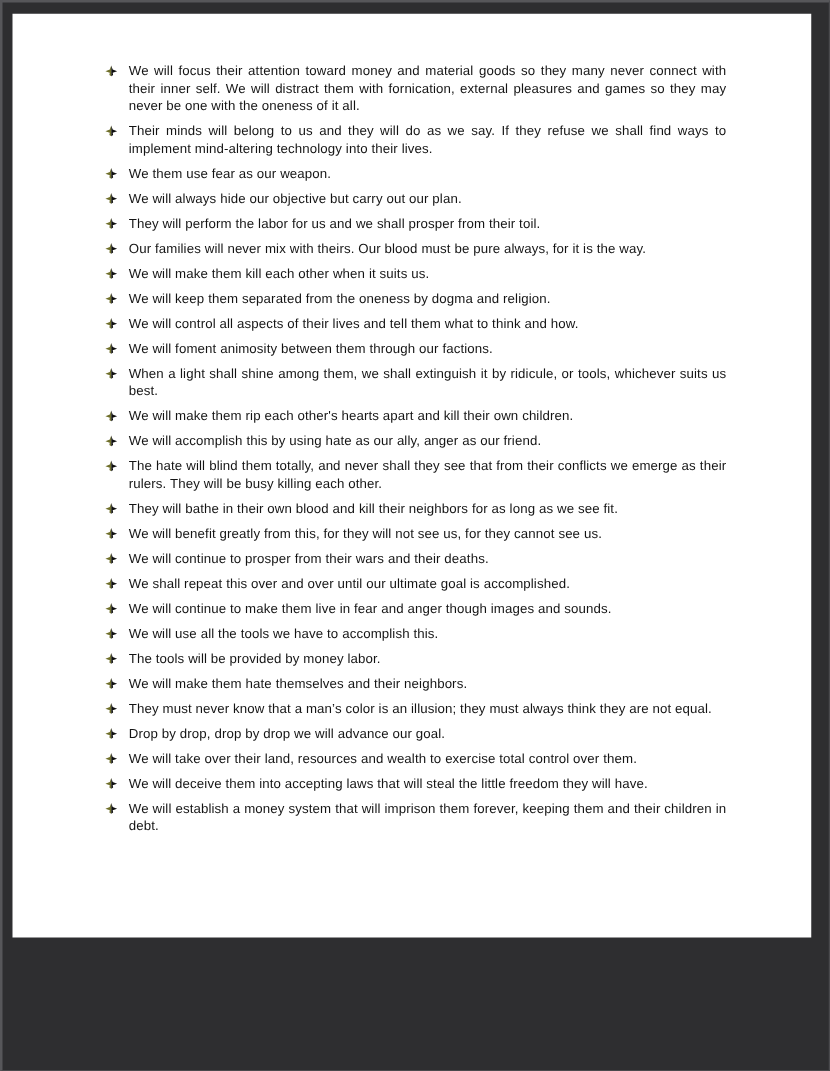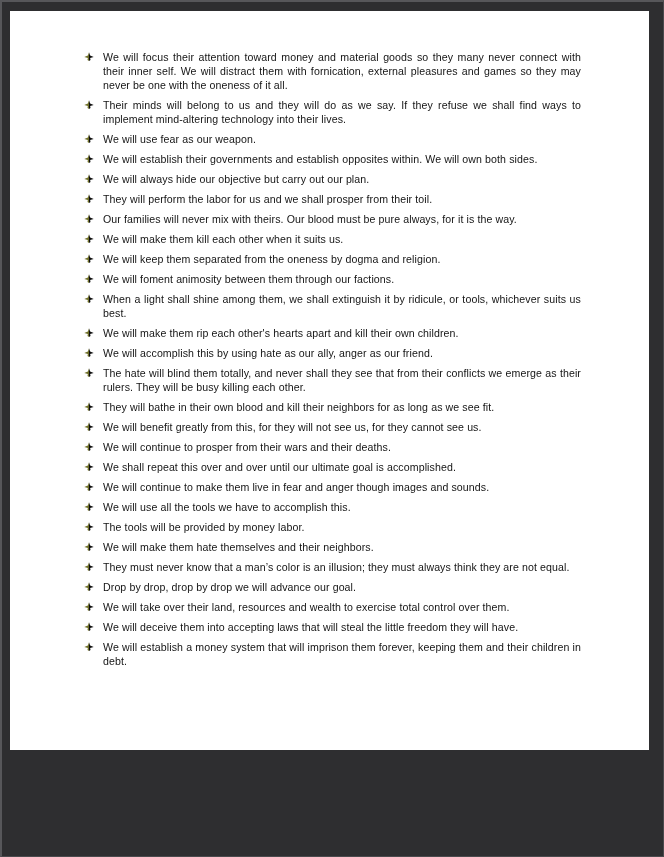--- a/index.html
+++ b/index.html
@@ -105,32 +105,23 @@
     <span class="item-text">Their minds will belong to us and they will do as we say. If they refuse we shall find ways to implement mind-altering technology into their lives.</span>
   </li>
 
   <li class="item">
     <span class="bullet">
       <svg width="10" height="10" viewBox="0 0 10 10" aria-hidden="true">
         <path d="M5 0.3 L5 9 L3.5 8 L3.85 6.1 L0.3 5 L3.85 3.6 Z" style="fill:var(--bullet-olive)"></path>
         <path d="M5 0.3 L6.15 3.6 L9.7 5 L6.15 6.1 L6.5 8 L5 9 Z" style="fill:var(--bullet-dark)"></path>
       </svg>
     </span>
-    <span class="item-text">We will use fear as our weapon.</span>
-  </li>
-
-  <li class="item">
-    <span class="bullet">
-      <svg width="10" height="10" viewBox="0 0 10 10" aria-hidden="true">
-        <path d="M5 0.3 L5 9 L3.5 8 L3.85 6.1 L0.3 5 L3.85 3.6 Z" style="fill:var(--bullet-olive)"></path>
-        <path d="M5 0.3 L6.15 3.6 L9.7 5 L6.15 6.1 L6.5 8 L5 9 Z" style="fill:var(--bullet-dark)"></path>
-      </svg>
-    </span>
-    <span class="item-text">We will establish their governments and establish opposites within. We will own both sides.</span>
-  </li>
+    <span class="item-text">We them use fear as our weapon.</span>
+  </li>
+
 
   <li class="item">
     <span class="bullet">
       <svg width="10" height="10" viewBox="0 0 10 10" aria-hidden="true">
         <path d="M5 0.3 L5 9 L3.5 8 L3.85 6.1 L0.3 5 L3.85 3.6 Z" style="fill:var(--bullet-olive)"></path>
         <path d="M5 0.3 L6.15 3.6 L9.7 5 L6.15 6.1 L6.5 8 L5 9 Z" style="fill:var(--bullet-dark)"></path>
       </svg>
     </span>
     <span class="item-text">We will always hide our objective but carry out our plan.</span>
   </li>
@@ -168,20 +159,29 @@
   <li class="item">
     <span class="bullet">
       <svg width="10" height="10" viewBox="0 0 10 10" aria-hidden="true">
         <path d="M5 0.3 L5 9 L3.5 8 L3.85 6.1 L0.3 5 L3.85 3.6 Z" style="fill:var(--bullet-olive)"></path>
         <path d="M5 0.3 L6.15 3.6 L9.7 5 L6.15 6.1 L6.5 8 L5 9 Z" style="fill:var(--bullet-dark)"></path>
       </svg>
     </span>
     <span class="item-text">We will keep them separated from the oneness by dogma and religion.</span>
   </li>
 
+  <li class="item">
+    <span class="bullet">
+      <svg width="10" height="10" viewBox="0 0 10 10" aria-hidden="true">
+        <path d="M5 0.3 L5 9 L3.5 8 L3.85 6.1 L0.3 5 L3.85 3.6 Z" style="fill:var(--bullet-olive)"></path>
+        <path d="M5 0.3 L6.15 3.6 L9.7 5 L6.15 6.1 L6.5 8 L5 9 Z" style="fill:var(--bullet-dark)"></path>
+      </svg>
+    </span>
+    <span class="item-text">We will control all aspects of their lives and tell them what to think and how.</span>
+  </li>
 
 
   <li class="item">
     <span class="bullet">
       <svg width="10" height="10" viewBox="0 0 10 10" aria-hidden="true">
         <path d="M5 0.3 L5 9 L3.5 8 L3.85 6.1 L0.3 5 L3.85 3.6 Z" style="fill:var(--bullet-olive)"></path>
         <path d="M5 0.3 L6.15 3.6 L9.7 5 L6.15 6.1 L6.5 8 L5 9 Z" style="fill:var(--bullet-dark)"></path>
       </svg>
     </span>
     <span class="item-text">We will foment animosity between them through our factions.</span>

